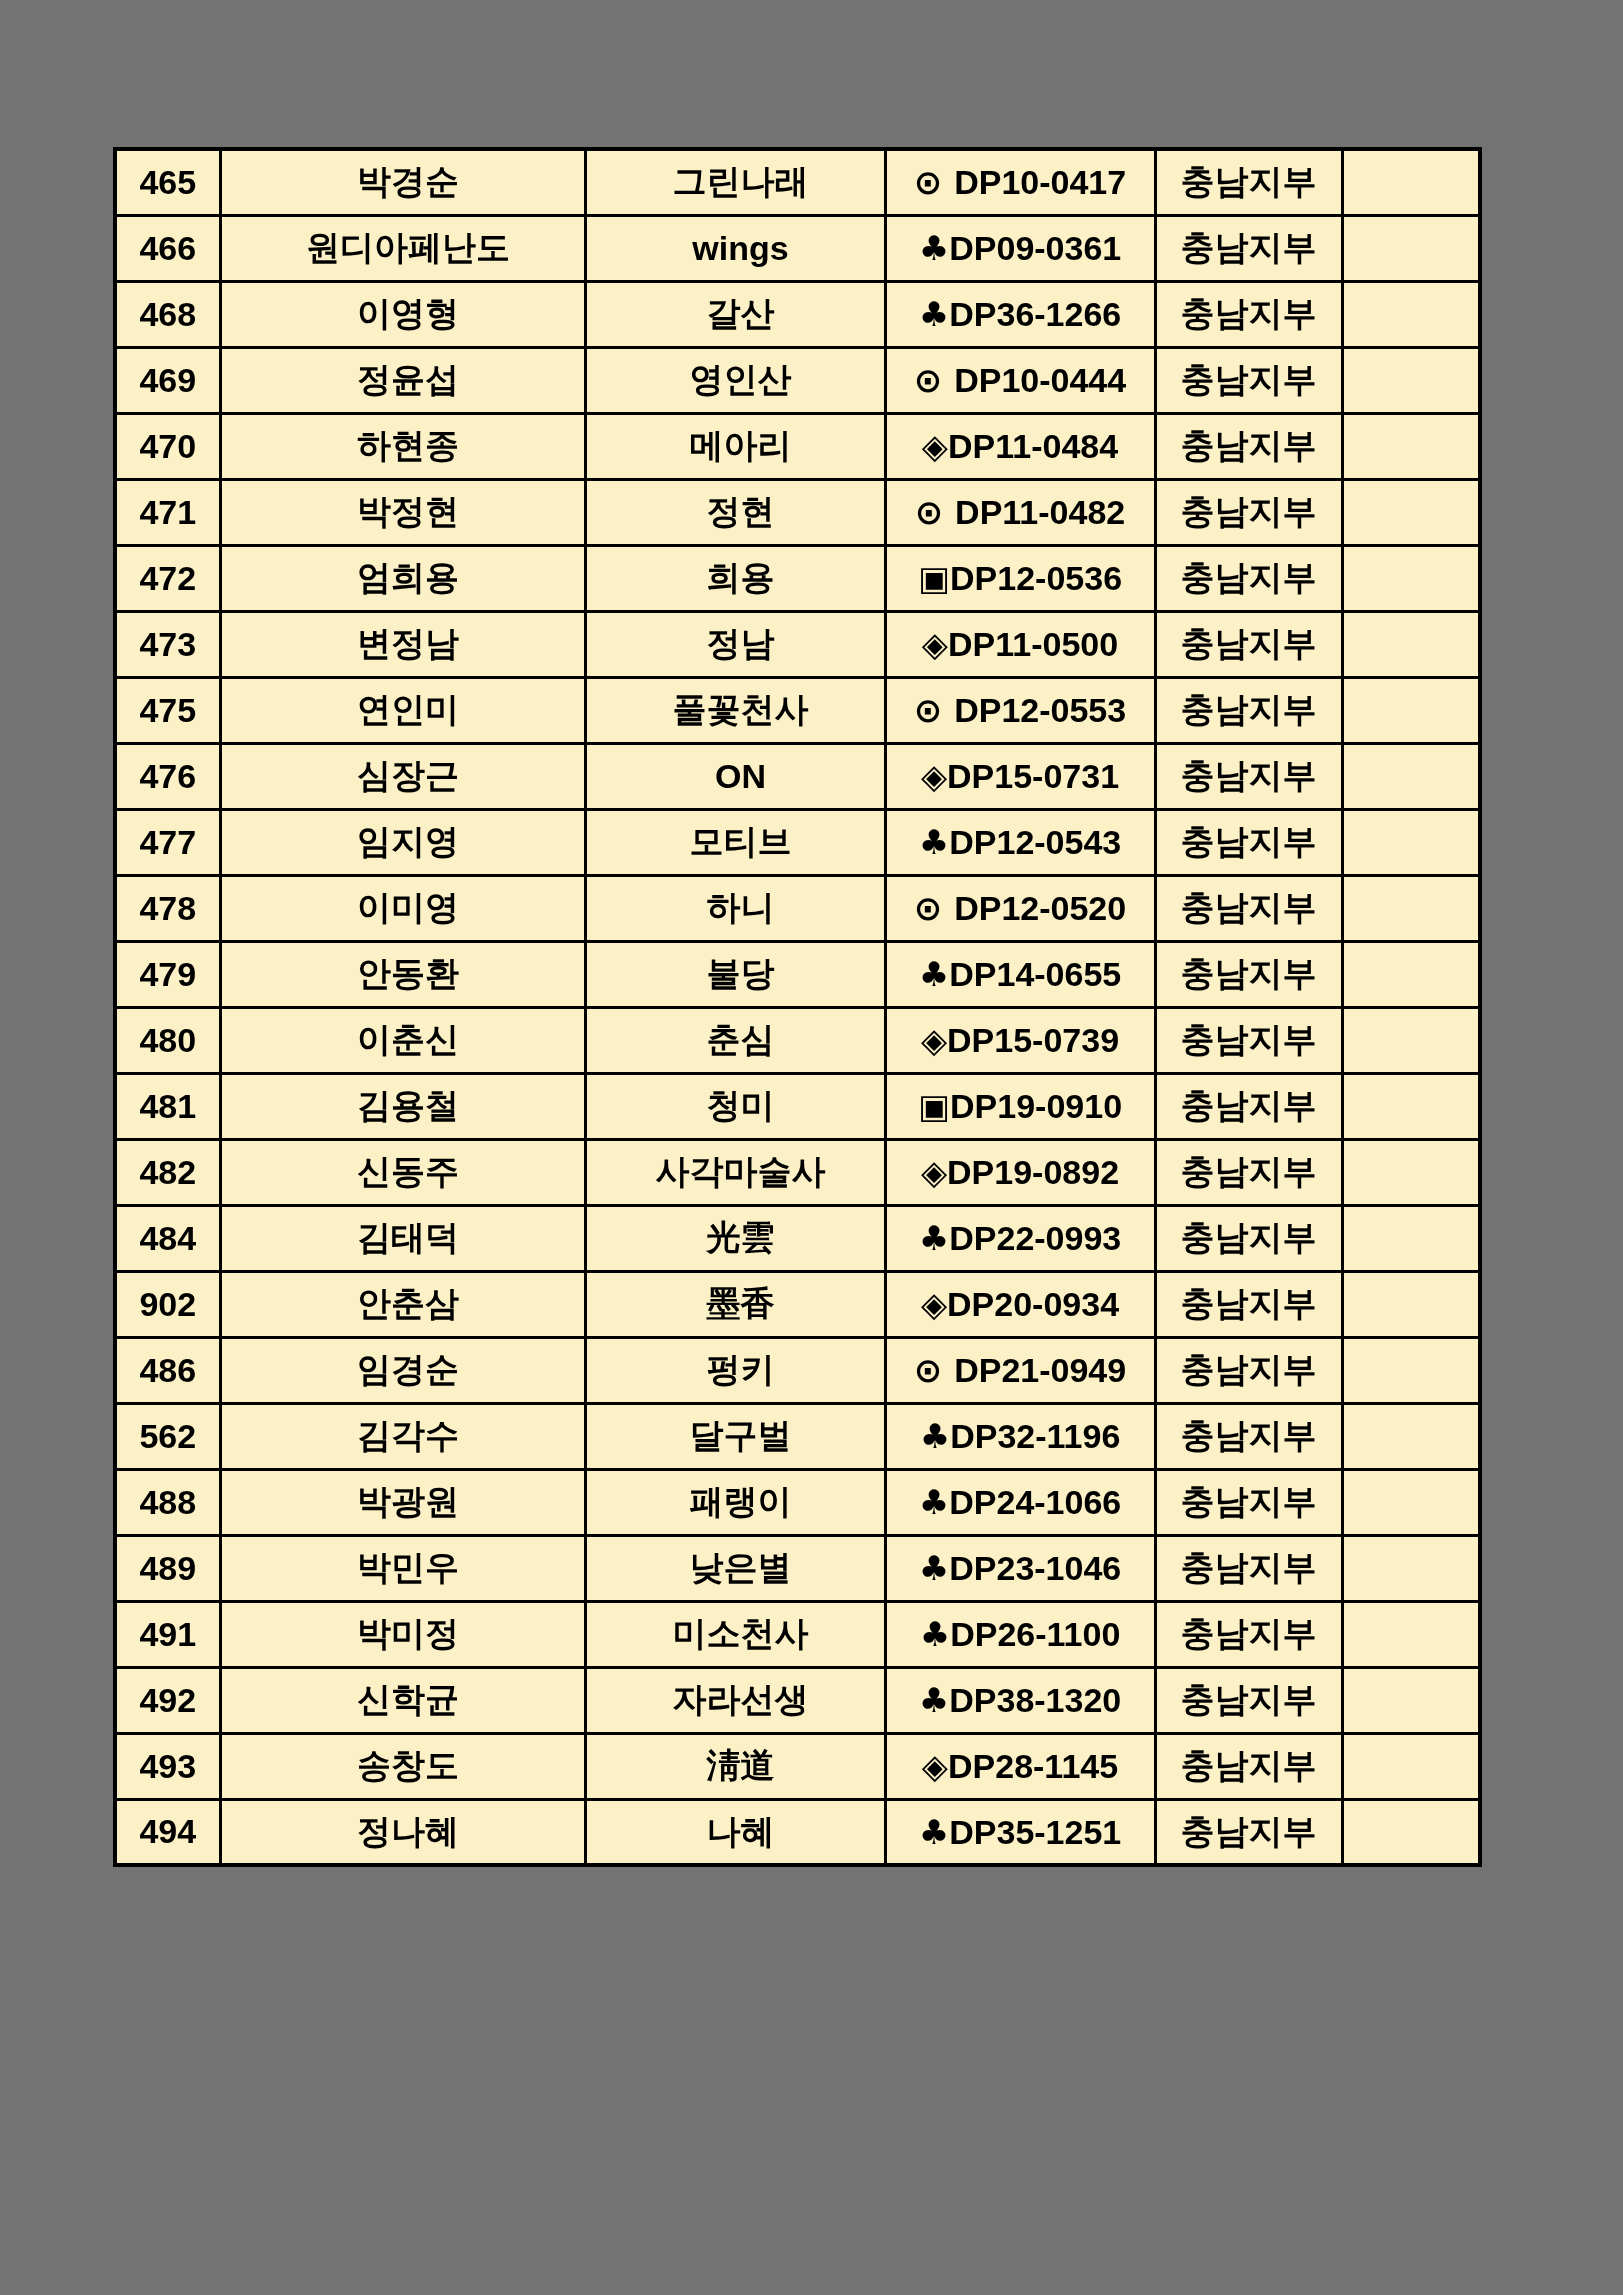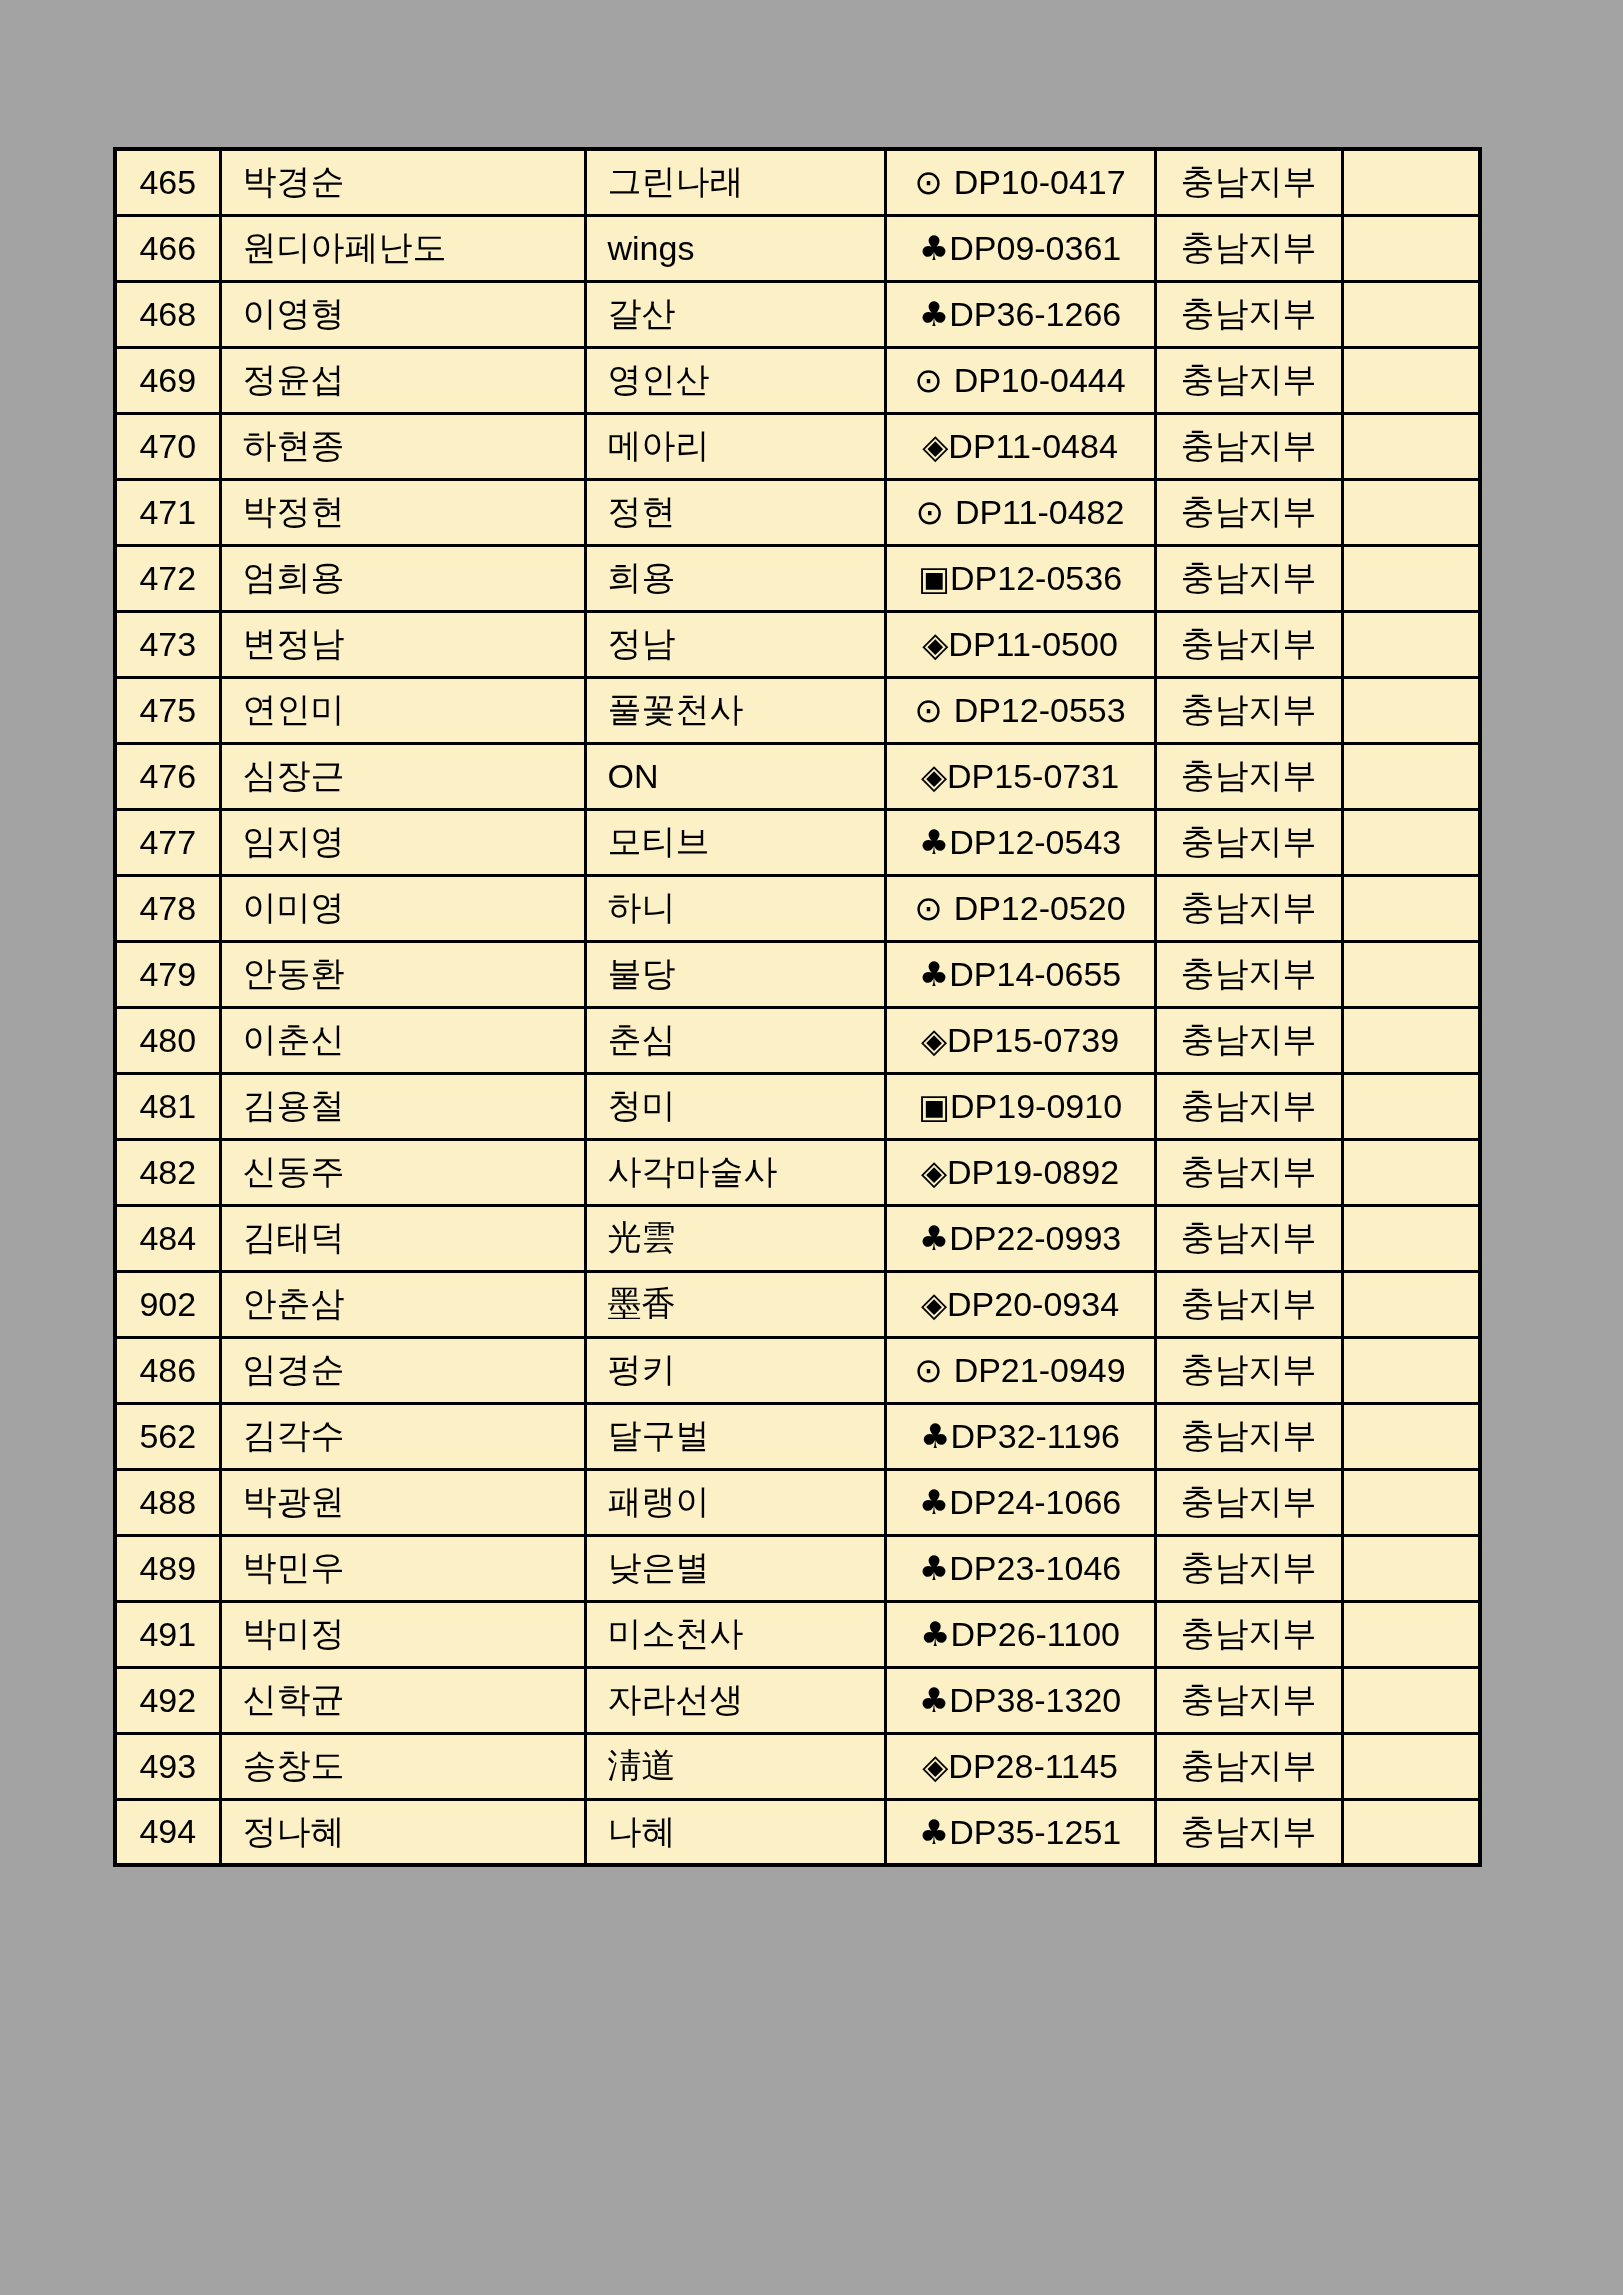--- a/index.html
+++ b/index.html
@@ -1,23 +1,24 @@
 <!DOCTYPE html>
 <html style="font-size:10.5px"><head>
 <meta charset="utf-8">
 <style>
   html, body { margin: 0; padding: 0; background: #ffffff; }
   .page {
     position: relative;
     width: 1623px;
     height: 2295px;
-    background: #a3a3a3;
+    background: #737373;
     overflow: hidden;
     font-family: "Liberation Sans", "DejaVu Sans", sans-serif;
     color: #000000;
+    font-weight: bold;
   }
   table.roster {
     position: absolute;
     left: 113px;
     top: 147px;
     border-collapse: collapse;
     table-layout: fixed;
     border: 4.6px solid #000000;
   }
   .roster col.c1 { width: 105px; }
@@ -30,21 +31,21 @@
   .roster td {
     border: 3.3px solid #000000;
     background: #FCF0C6;
     font-size: 34px;
     vertical-align: middle;
     padding: 0;
     white-space: nowrap;
     overflow: hidden;
   }
   td.c-no, td.c-code, td.c-branch { text-align: center; }
-  td.c-name, td.c-nick { text-align: left; padding-left: 21px; }
+  td.c-name, td.c-nick { text-align: center; padding-left: 11px; }
   .sym { font-family: "DejaVu Sans", sans-serif; }
 </style>
 </head>
 <body>
 
 <div class="page">
   <table class="roster">
     <colgroup>
       <col class="c1">
         <col class="c2">

